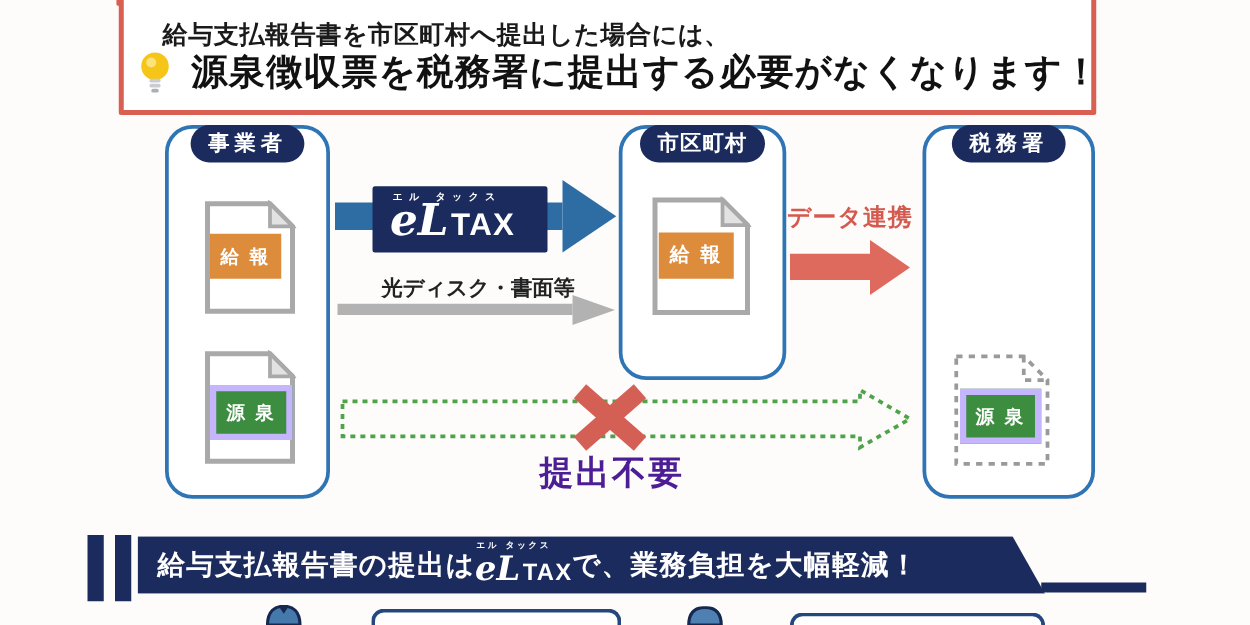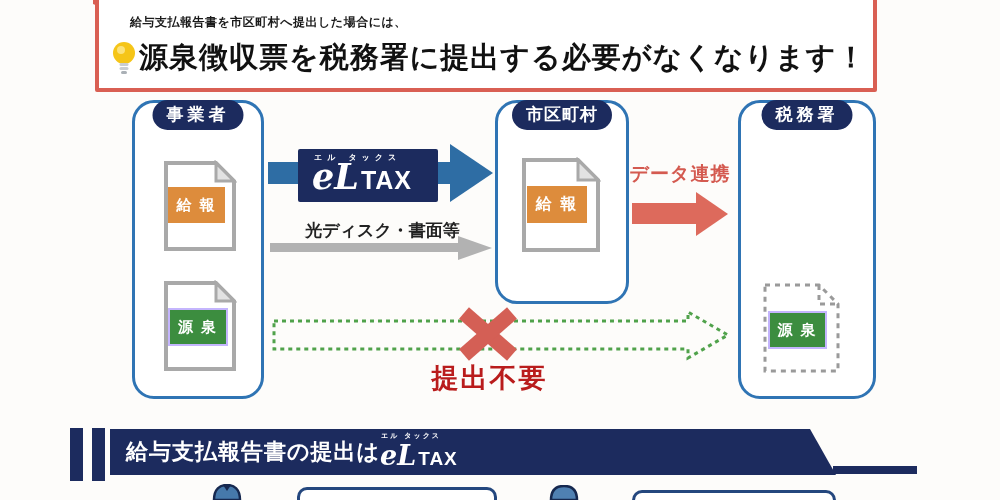--- a/index.html
+++ b/index.html
@@ -7,25 +7,25 @@
     position:relative; width:1000px; height:500px; overflow:hidden;
     background:#fdfcfa; font-family:"Liberation Sans",sans-serif;
   }
   
   .ribbon{position:absolute; left:93px; top:0; width:272px; height:24px;}
   .headline-box{
     position:absolute; left:95px; top:-10px; width:774px; height:94px;
     background:#ffffff; border:4px solid #d95f53; border-radius:2px;
   }
   .headline-sub{
-    position:absolute; left:130px; top:14px; font-size:12px; font-weight:bold;
+    position:absolute; left:130px; top:14px; font-size:20px; font-weight:bold;
     color:#1a1a1a; letter-spacing:.5px; white-space:nowrap;text-align:center;
   }
   .headline-main-row{
-    position:absolute; left:111px; top:38px; display:flex; align-items:center; gap:2px;
+    position:absolute; left:111px; top:38px; display:flex; align-items:center; gap:16px;
   }
   .headline-main{
     font-size:29px; font-weight:bold; color:#111; letter-spacing:1px; white-space:nowrap;
   }
   
   .entity{
     position:absolute; background:#fff; border:3px solid #2f74b4; border-radius:22px;
   }
   .entity-pill{
     position:absolute; top:-3px; left:50%; transform:translateX(-50%);
@@ -37,21 +37,21 @@
   .box-municipality{left:495px; top:100px; width:128px; height:198px;}
   .box-taxoffice{left:738px; top:100px; width:132px; height:293px;}
   
   .doc{position:absolute;}
   .doc svg{position:absolute; left:0; top:0;}
   .doc-label{
     position:absolute; display:flex; align-items:center; justify-content:center;
     color:#fff; font-weight:bold; letter-spacing:2px; white-space:nowrap;
   }
   .label-orange{background:#dd8c3c;}
-  .label-green{background:#3c8d3f; border:2px solid #c4b5fd;}
+  .label-green{background:#3c8d3f; border:5px solid #c4b5fd;}
   
   .svg-abs{position:absolute;}
   .eltax-box{
     position:absolute; left:298px; top:149px; width:140px; height:53px;
     background:#1c2b5e; border-radius:2px;
   }
   .eltax-furi{
     position:absolute; top:3px; left:16px; color:#fff; font-size:8px; font-weight:bold;
     letter-spacing:5px; display:flex; gap:8px; white-space:nowrap;
   }
@@ -64,21 +64,21 @@
   .disc-label{
     position:absolute; left:290px; top:219px; width:185px; text-align:center;
     font-size:17px; color:#222; font-weight:bold; white-space:nowrap;
   }
   .datalink-label{
     position:absolute; left:625px; top:161px; width:110px; text-align:center;
     color:#d45a50; font-size:19px; font-weight:bold; letter-spacing:1px; white-space:nowrap;
   }
   .nosubmit-label{
     position:absolute; left:417px; top:360px; width:145px; text-align:center;
-    color:#b91c1c; font-size:27px; font-weight:bold; letter-spacing:2px; white-space:nowrap;
+    color:#4c1d95; font-size:27px; font-weight:bold; letter-spacing:2px; white-space:nowrap;
   }
   
   .accent-bar{position:absolute; top:428px; width:13px; height:53px; background:#1c2b5e;}
   .bar1{left:70px;} .bar2{left:92px;}
   .banner{
     position:absolute; left:110px; top:429px; width:726px; height:46px; background:#1c2b5e;
     clip-path:polygon(0 0, 700px 0, 726px 100%, 0 100%);
     display:flex; align-items:center; padding-left:16px; box-sizing:border-box; 
   }
   .banner-text{color:#fff; font-size:22px; font-weight:bold; letter-spacing:1px; white-space:nowrap;}
@@ -204,20 +204,21 @@
   <div class="banner">
     <span class="banner-text">給与支払報告書の提出は</span>
     <span class="banner-logo">
       <span class="banner-furi">
         <span>エル</span>
         <span>タックス</span>
       </span>
       <span class="banner-el">eL</span>
       <span class="banner-tax">TAX</span>
     </span>
+    <span class="banner-text">で、業務負担を大幅軽減！</span>
   </div>
   <div class="banner-underline"></div>
 
   <svg class="svg-abs" style="left:212px; top:484px;" width="30" height="16" viewBox="0 0 30 16">
     <path d="M2 16 C2 5 8 1 15 1 C22 1 28 5 28 16 Z" fill="#4679ab" stroke="#16284f" stroke-width="2.5"></path>
     <path d="M11 1 L15 7 L19 1 Z" fill="#16284f"></path>
   </svg>
   <div class="partial-box pbox1"></div>
   <svg class="svg-abs" style="left:549px; top:485px;" width="30" height="15" viewBox="0 0 30 15">
     <path d="M2 15 C2 4 8 1 15 1 C22 1 28 4 28 15 Z" fill="#4f80b2" stroke="#16284f" stroke-width="2.5"></path>

